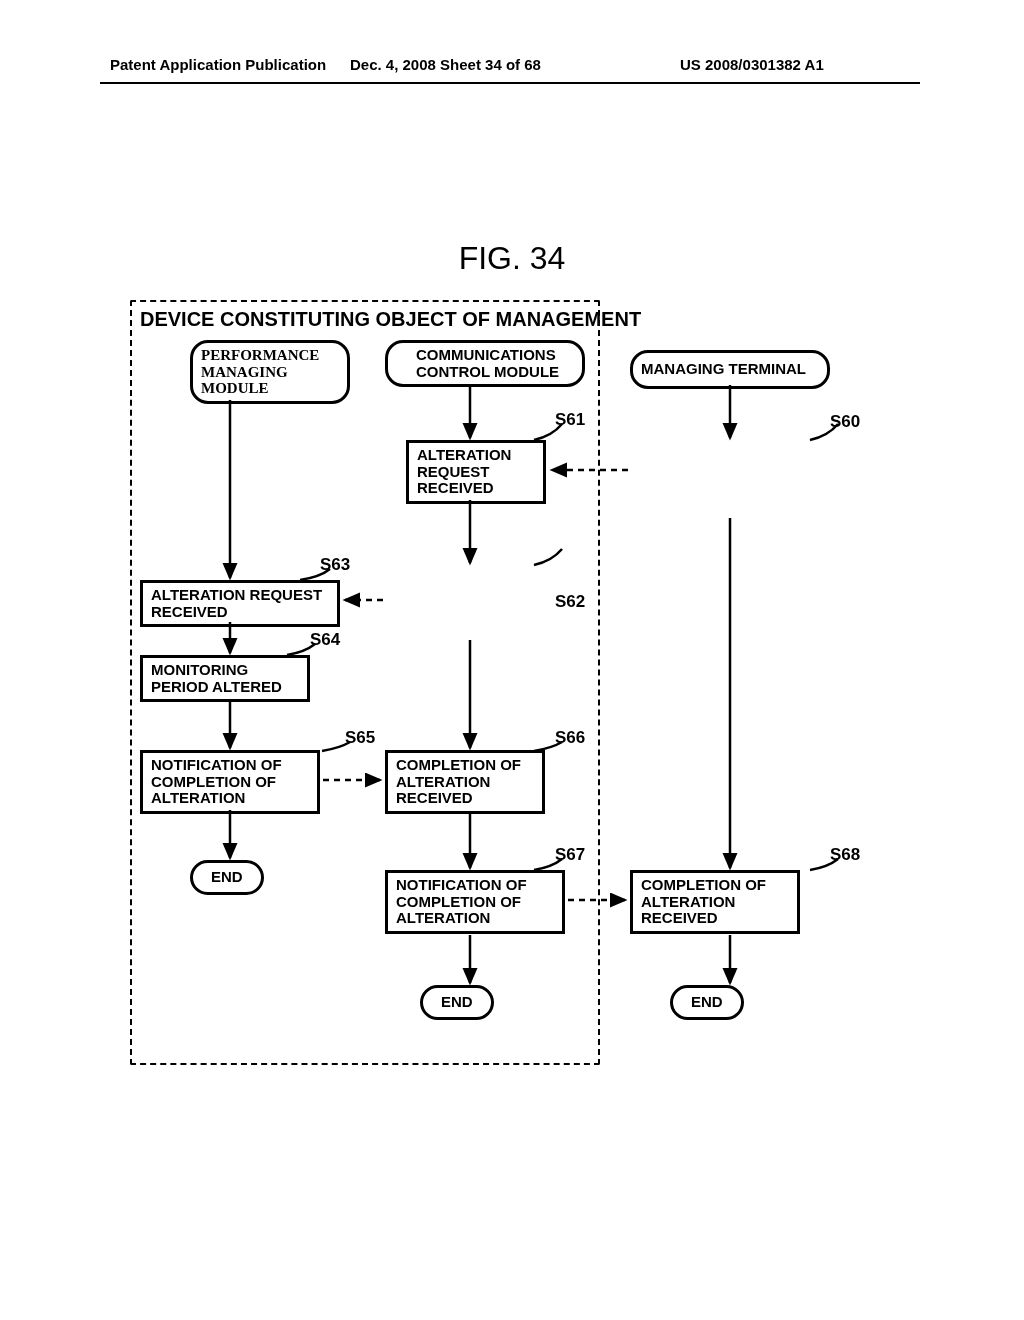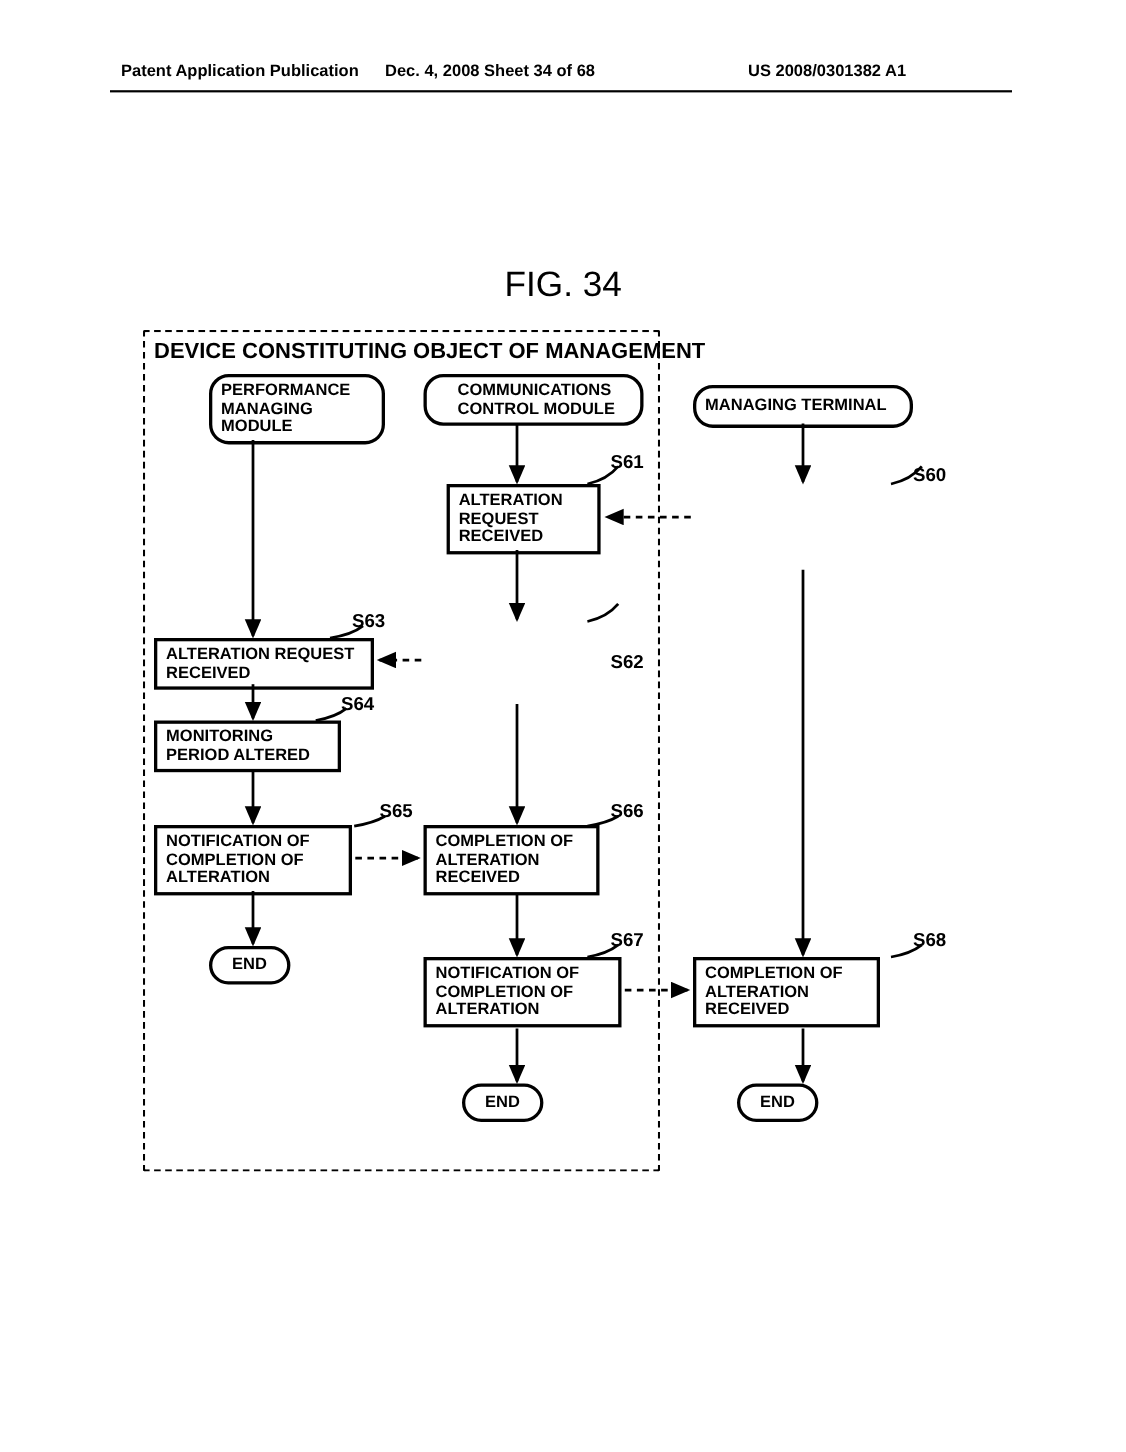--- a/index.html
+++ b/index.html
@@ -94,25 +94,25 @@
 </div>
 <div class="hr-rule"></div>
 
 <div class="fig-title">FIG. 34</div>
 
 <div class="diagram">
 
   <div class="dash-box" style="top:0; left:0; width:470px; height:765px;"></div>
   <div class="label" style="top:8px; left:10px;">DEVICE CONSTITUTING OBJECT OF MANAGEMENT</div>
 
-  <div class="node rounded" style="top:40px; left:60px; width:160px;">PERFORMANCE MANAGING MODULE</div>
+  <div class="node rounded" style="top:40px; left:60px; width:160px;font-family:Liberation Serif, serif;">PERFORMANCE MANAGING MODULE</div>
   <div class="node rounded" style="top:40px; left:255px; width:200px;padding-left:28px;">COMMUNICATIONS CONTROL MODULE</div>
   <div class="node rounded" style="top:50px; left:500px; width:200px; padding-top:8px; padding-bottom:8px;">MANAGING TERMINAL</div>
 
-  <div class="step-label" style="top:122px; left:700px;">S60</div>
+  <div class="step-label" style="top:112px; left:700px;">S60</div>
   <div class="step-label" style="top:110px; left:425px;">S61</div>
   <div class="step-label" style="top:248px; left:425px;margin-top:44px;">S62</div>
   <div class="step-label" style="top:255px; left:190px;">S63</div>
   <div class="step-label" style="top:330px; left:180px;">S64</div>
   <div class="step-label" style="top:428px; left:215px;">S65</div>
   <div class="step-label" style="top:428px; left:425px;">S66</div>
   <div class="step-label" style="top:545px; left:425px;">S67</div>
   <div class="step-label" style="top:545px; left:700px;">S68</div>
 
   <div class="node" style="top:140px; left:276px; width:140px;">ALTERATION REQUEST RECEIVED</div>

